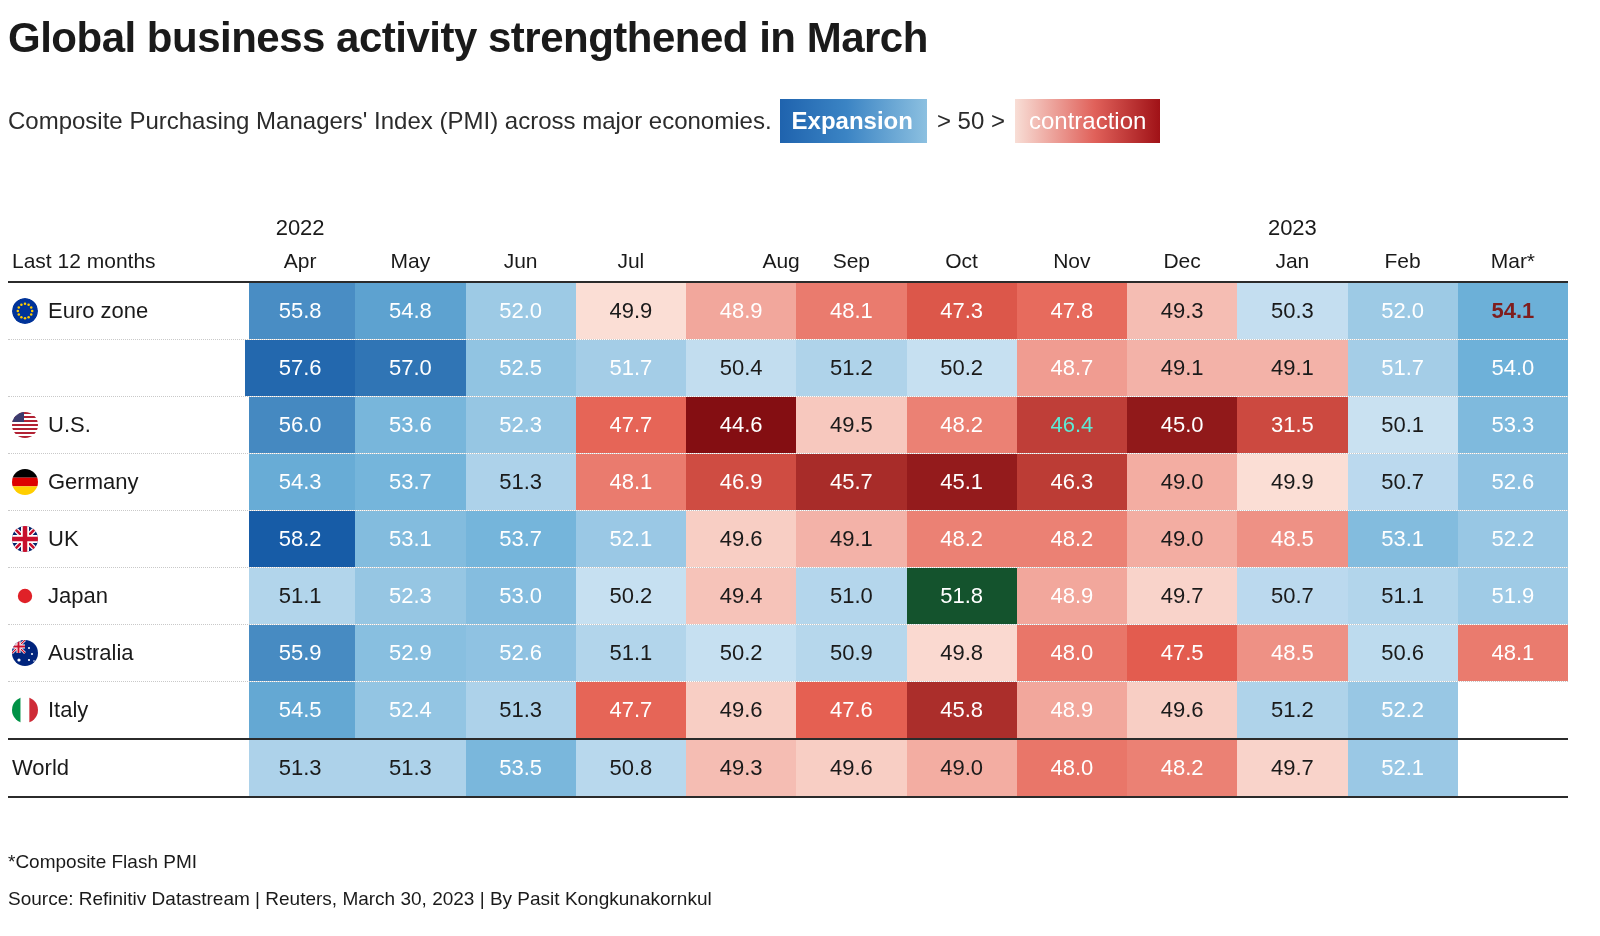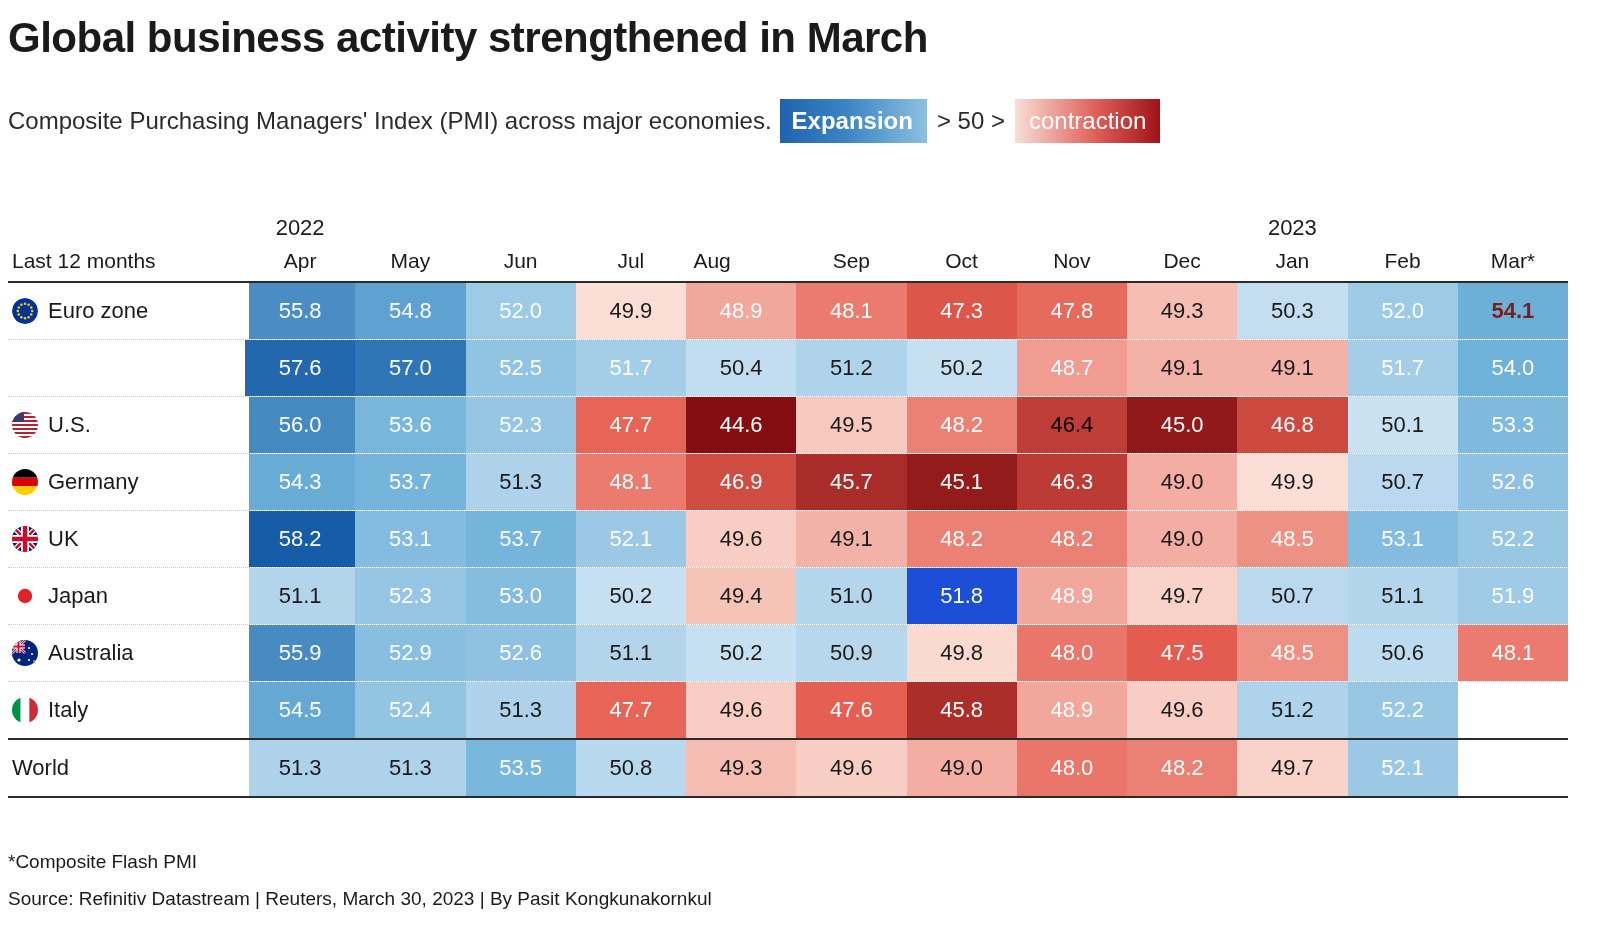--- a/index.html
+++ b/index.html
@@ -160,21 +160,21 @@
   </div>
 
   <div class="table">
     <div class="thead" id="thead">
       <div class="th-rowlabel">Last 12 months</div>
       <div class="head-rule"></div>
     <div class="th-col" style="left: 237px; width: 110.25px;">Apr</div>
         <div class="th-col" style="left: 347.25px; width: 110.25px;">May</div>
         <div class="th-col" style="left: 457.5px; width: 110.25px;">Jun</div>
         <div class="th-col" style="left: 567.75px; width: 110.25px;">Jul</div>
-        <div class="th-col" style="left: 649px; width: 110.25px;">Aug</div>
+        <div class="th-col" style="left: 718px; width: 110.25px;">Aug</div>
         <div class="th-col" style="left: 788.25px; width: 110.25px;">Sep</div>
         <div class="th-col" style="left: 898.5px; width: 110.25px;">Oct</div>
         <div class="th-col" style="left: 1008.75px; width: 110.25px;">Nov</div>
         <div class="th-col" style="left: 1119px; width: 110.25px;">Dec</div>
         <div class="th-col" style="left: 1229.25px; width: 110.25px;">Jan</div>
         <div class="th-col" style="left: 1339.5px; width: 110.25px;">Feb</div>
         <div class="th-col" style="left: 1449.75px; width: 110.25px;">Mar*</div>
         <div class="th-year" style="left: 237px; width: 110.25px;">2022</div>
         <div class="th-year" style="left: 1229.25px; width: 110.25px;">2023</div>
       </div>
@@ -249,23 +249,23 @@
             <span>U.S.</span>
           </div>
           <div class="cells">
             <div class="cell" style="background: rgb(69, 137, 193); color: rgb(255, 255, 255);">56.0</div>
             <div class="cell" style="background: rgb(120, 182, 219); color: rgb(255, 255, 255);">53.6</div>
             <div class="cell" style="background: rgb(150, 198, 227); color: rgb(255, 255, 255);">52.3</div>
             <div class="cell" style="background: rgb(230, 101, 87); color: rgb(255, 255, 255);">47.7</div>
             <div class="cell" style="background: rgb(132, 14, 18); color: rgb(255, 255, 255);">44.6</div>
             <div class="cell" style="background: rgb(247, 200, 190); color: rgb(26, 26, 26);">49.5</div>
             <div class="cell" style="background: rgb(235, 129, 116); color: rgb(255, 255, 255);">48.2</div>
-            <div class="cell" style="background: rgb(191, 62, 56); color: #000000;">46.4</div>
+            <div class="cell" style="background: rgb(191, 62, 56); color: #5eead4;">46.4</div>
             <div class="cell" style="background: rgb(145, 25, 26); color: rgb(255, 255, 255);">45.0</div>
-            <div class="cell" style="background: rgb(204, 73, 64); color: rgb(255, 255, 255);">46.8</div>
+            <div class="cell" style="background: rgb(204, 73, 64); color: rgb(255, 255, 255);">31.5</div>
             <div class="cell" style="background: rgb(201, 225, 241); color: rgb(26, 26, 26);">50.1</div>
             <div class="cell" style="background: rgb(127, 186, 221); color: rgb(255, 255, 255);">53.3</div>
           </div>
         </div>
         <div class="row">
           <div class="row-label">
             <span class="flag">
               <svg viewBox="0 0 26 26">
                 <rect width="26" height="8.67" y="0" fill="#000000"></rect>
                 <rect width="26" height="8.67" y="8.67" fill="#DD0000"></rect>
@@ -327,21 +327,21 @@
             </span>
             <span>Japan</span>
           </div>
           <div class="cells">
             <div class="cell" style="background: rgb(178, 213, 235); color: rgb(26, 26, 26);">51.1</div>
             <div class="cell" style="background: rgb(150, 198, 227); color: rgb(255, 255, 255);">52.3</div>
             <div class="cell" style="background: rgb(133, 189, 223); color: rgb(255, 255, 255);">53.0</div>
             <div class="cell" style="background: rgb(198, 224, 241); color: rgb(26, 26, 26);">50.2</div>
             <div class="cell" style="background: rgb(246, 195, 185); color: rgb(26, 26, 26);">49.4</div>
             <div class="cell" style="background: rgb(180, 214, 236); color: rgb(26, 26, 26);">51.0</div>
-            <div class="cell" style="background: #1d4ed8; color: rgb(255, 255, 255);">51.8</div>
+            <div class="cell" style="background: #14532d; color: rgb(255, 255, 255);">51.8</div>
             <div class="cell" style="background: rgb(242, 167, 156); color: rgb(255, 255, 255);">48.9</div>
             <div class="cell" style="background: rgb(249, 211, 202); color: rgb(26, 26, 26);">49.7</div>
             <div class="cell" style="background: rgb(187, 217, 238); color: rgb(26, 26, 26);">50.7</div>
             <div class="cell" style="background: rgb(178, 213, 235); color: rgb(26, 26, 26);">51.1</div>
             <div class="cell" style="background: rgb(159, 203, 230); color: rgb(255, 255, 255);">51.9</div>
           </div>
         </div>
         <div class="row">
           <div class="row-label">
             <span class="flag">

